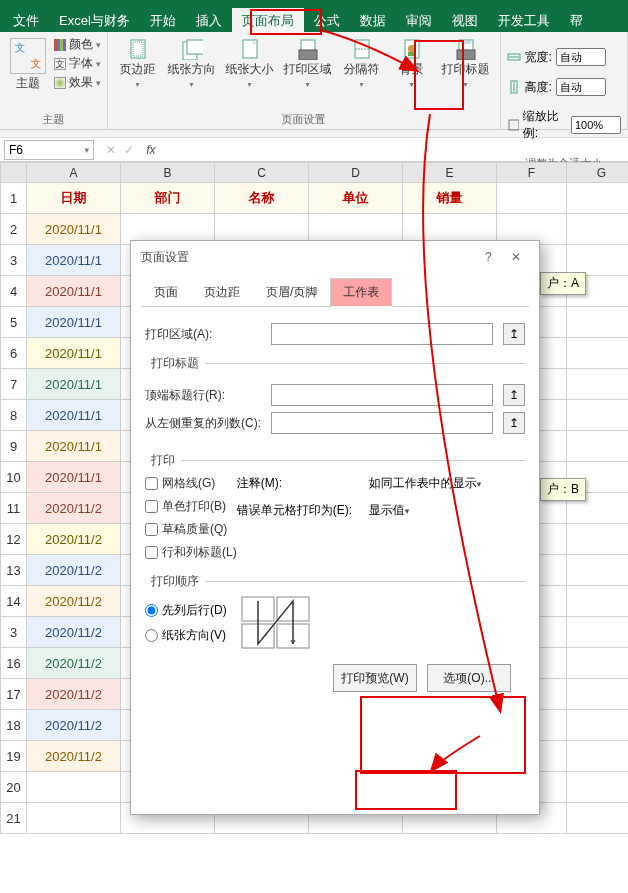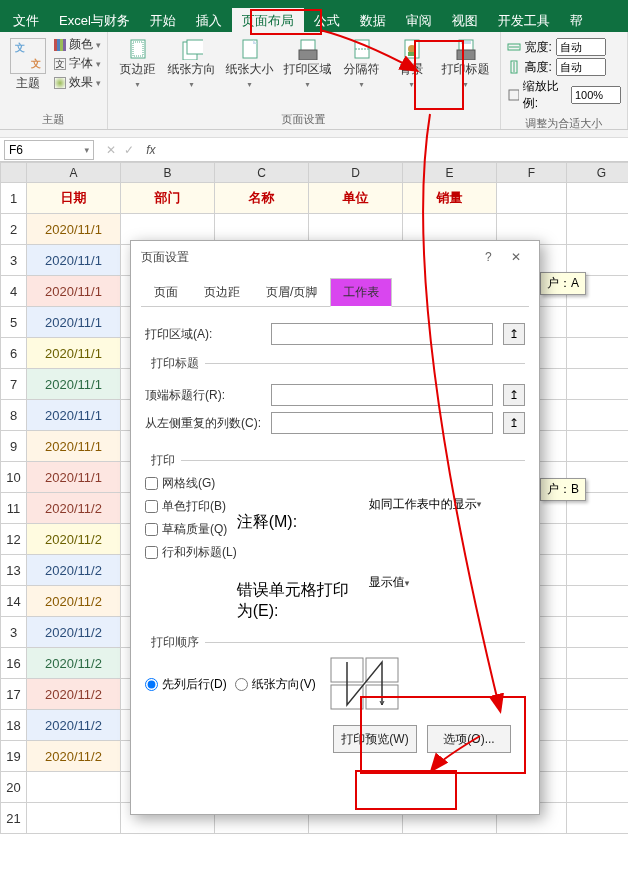--- a/index.html
+++ b/index.html
@@ -28,21 +28,21 @@
   .theme-icon .tx2 { position:absolute; bottom:2px; right:4px; font-size:10px; color:#d68a4b; font-weight:bold }
   .mini-opts { display:flex; flex-direction:column; gap:2px; font-size:12px; color:#333; }
   .mini-opts div { display:flex; align-items:center; gap:3px; }
   .mini-sq { width:12px; height:12px; display:inline-block; }
   .sq-colors { background:linear-gradient(90deg,#c0504d 0 25%,#4f81bd 25% 50%,#9bbb59 50% 75%,#8064a2 75%); }
   .sq-font { border:1px solid #999; font-size:9px; text-align:center; line-height:10px; }
   .sq-eff { border:1px solid #999; background:radial-gradient(#9bbb59,#fff); }
 
   
   .scale-grp { font-size:11px; }
-  .scale-row { display:flex; align-items:center; gap:4px; margin:2px 0; }
+  .scale-row { display:flex; align-items:center; gap:4px; margin:12px 0; }
   .scale-row input { width:50px; height:18px; font-size:11px; padding:0 2px; }
   .scale-ico { width:14px; height:14px; }
 
   
   .fbar { display:flex; align-items:center; height:24px; border-bottom:1px solid #ccc; background:#fff; }
   .namebox { width:90px; height:20px; border:1px solid #bbb; margin:2px 4px; padding:2px 4px; font-size:12px; text-align:center; background:#fff; display:flex; justify-content:space-between; align-items:center; }
   .namebox .dd { color:#777; font-size:9px; }
   .fbar .fx-controls { display:flex; gap:8px; padding:0 8px; color:#888; align-items:center; }
   .fbar .fx-controls span { cursor:pointer; }
   .fbar .fx-label { font-style:italic; color:#555; padding-left:4px; }
@@ -65,42 +65,42 @@
   tr.c5 td.colA { background:#e6f4ec; color:#2b6a43; }
 
   .tooltip { position:absolute; background:#ffffe1; border:1px solid #999; padding:2px 6px; font-size:12px; box-shadow:2px 2px 3px rgba(0,0,0,.25); }
 
   
   .dialog { position:absolute; left:130px; top:240px; width:410px; height:575px; background:#fff; border:1px solid #aaa; box-shadow:4px 4px 14px rgba(0,0,0,.35); display:flex; flex-direction:column; }
   .dlg-title { height:32px; display:flex; align-items:center; padding:0 10px; color:#444; font-size:13px; justify-content:space-between; }
   .dlg-title .controls span { padding:0 8px; color:#666; cursor:pointer; }
   .dlg-tabs { display:flex; border-bottom:1px solid #ccc; margin:4px 10px 0 10px; }
   .dlg-tab { padding:5px 12px; border:1px solid transparent; cursor:pointer; font-size:12px; color:#333; border-bottom:none; position:relative; top:1px; }
-  .dlg-tab.active { border-color:#ccc; background:#d946ef; border-bottom:1px solid #fff; }
+  .dlg-tab.active { border-color:#ccc; background:#fca5a5; border-bottom:1px solid #fff; }
 
   .dlg-body { padding:10px 14px; flex:1; overflow:auto; }
   .frow { display:flex; align-items:center; margin:6px 0; gap:6px; }
   .frow label { width:120px; font-size:12px; color:#333; }
   .frow input.txt, .frow .combo { flex:1; height:22px; border:1px solid #999; padding:0 4px; font-size:12px; background:#fff; }
   .range-btn { width:22px; height:22px; border:1px solid #999; background:#f0f0f0; display:flex; align-items:center; justify-content:center; cursor:pointer; margin-left:4px; }
   fieldset { border:none; border-top:1px solid #ccc; padding:6px 0 2px 0; margin:10px 0 4px 0; }
   fieldset legend { padding:0 6px; color:#444; font-size:12px; }
 
   .print-block { display:flex; }
   .chk-col { display:flex; flex-direction:column; gap:6px; font-size:12px; color:#333; }
   .chk-col label { display:flex; align-items:center; gap:4px; }
   .chk-col input { width:13px; height:13px; }
   .combo-col { flex:1; display:flex; flex-direction:column; gap:10px; }
   .combo-row { display:flex; align-items:center; gap:8px; }
-  .combo-row label { width:120px; font-size:16px;margin-top:37px; }
+  .combo-row label { width:120px; font-size:12px; }
   .combo { display:flex; align-items:center; justify-content:space-between; padding:0 4px; }
   .combo .arr { font-size:9px; color:#555; }
 
   .order-block { display:flex; align-items:center; gap:14px; }
-  .radio-col { display:flex; flex-direction:row; gap:8px; font-size:12px; }
+  .radio-col { display:flex; flex-direction:column; gap:8px; font-size:12px; }
   .radio-col label { display:flex; align-items:center; gap:4px; }
   .order-svg { width:70px; height:54px; }
 
   .dlg-btn-row { display:flex; justify-content:flex-end; gap:10px; padding:8px 14px; }
   .dlg-btn-row .btn, .dlg-footer .btn { min-width:84px; height:28px; border:1px solid #999; background:#f3f3f3; cursor:pointer; font-size:12px; color:#222; }
   .dlg-footer { display:flex; justify-content:flex-end; gap:14px; padding:10px 20px 16px 0; }
   
   
   .anno { position:absolute; border:2px solid #e20000; pointer-events:none; }
 

